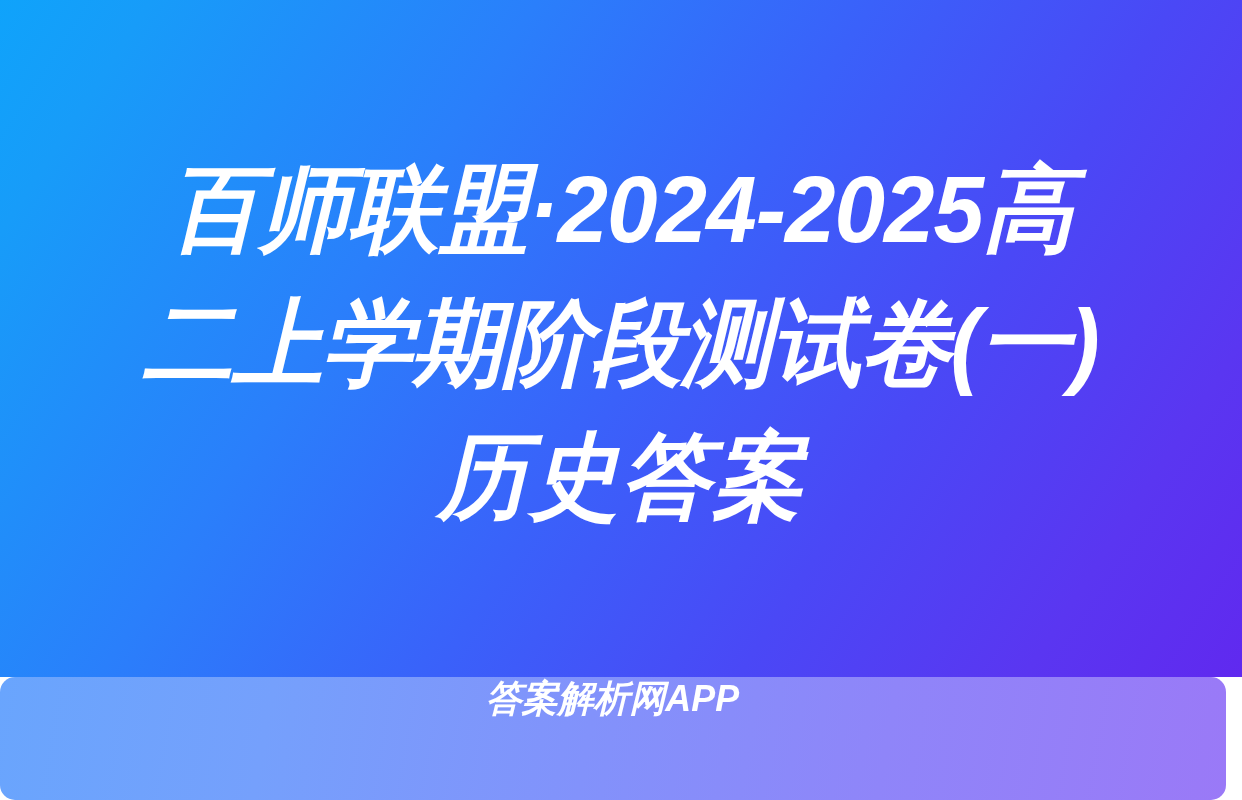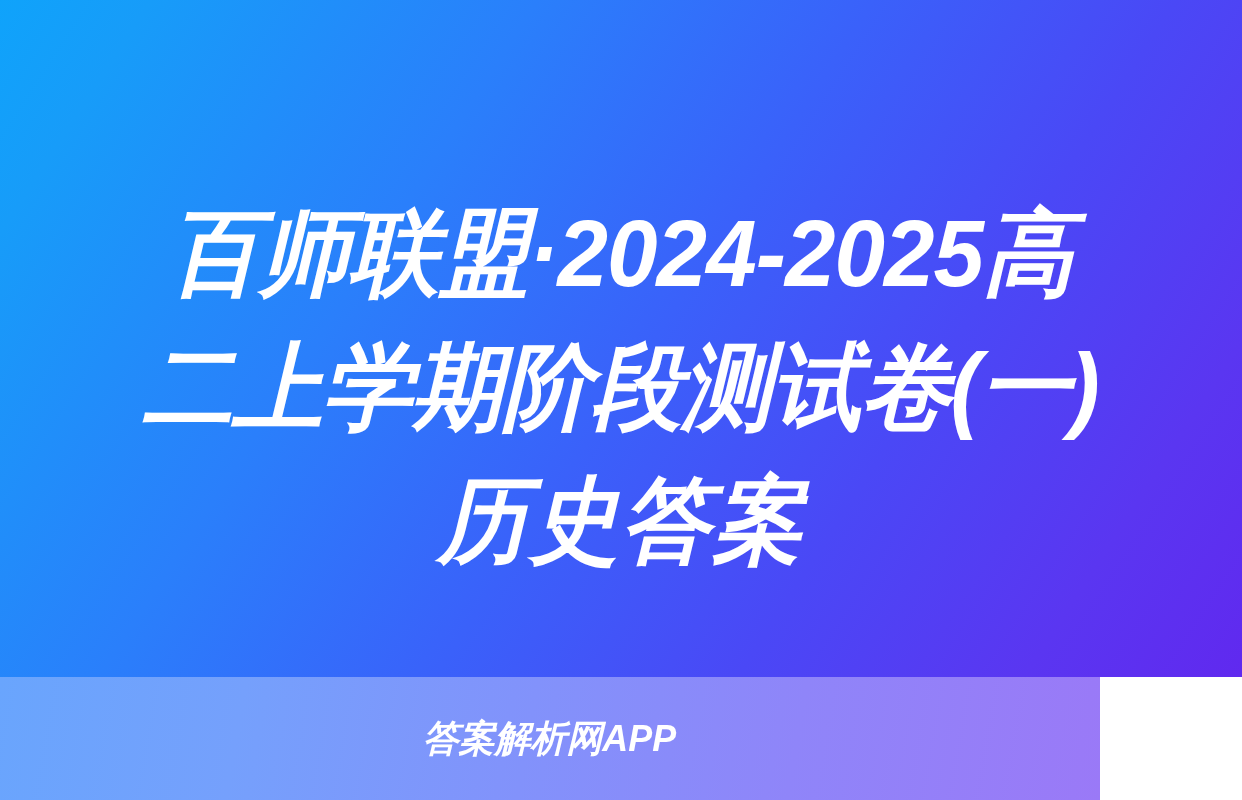--- a/index.html
+++ b/index.html
@@ -34,21 +34,20 @@
     left: 0;
     top: 0;
     width: 1242px;
     height: 677px;
     display: flex;
     flex-direction: column;
     align-items: center;
     justify-content: center;
     padding-top: 8px;
     box-sizing: border-box;
-    margin-top: 44px;
   }
   .title-line {
     color: #ffffff;
     font-weight: 700;
     font-style: italic;
     font-size: 94px;
     line-height: 134px;
     letter-spacing: -1px;
     white-space: nowrap;
     text-align: center;
@@ -59,31 +58,31 @@
     font-size: 95px;
   }
   .title-line.short {
     font-size: 94px;
     letter-spacing: 2px;
   }
   #footer-band {
     position: absolute;
     left: 0;
     top: 677px;
-    width: 1100px;
+    width: 1226px;
     height: 123px;
     background: linear-gradient(100deg,
         #69a5fd 0%,
         #75a0fc 22%,
         #8292fb 48%,
         #8f85f9 72%,
         #9a79f7 100%);
     display: flex;
-    align-items: center;
     justify-content: center;
+    border-radius: 15px;
   }
   #footer-text {
     color: #ffffff;
     font-weight: 700;
     font-style: italic;
     font-size: 37px;
     line-height: 44px;
     letter-spacing: 0px;
     white-space: nowrap;
     transform: scaleX(0.97);

